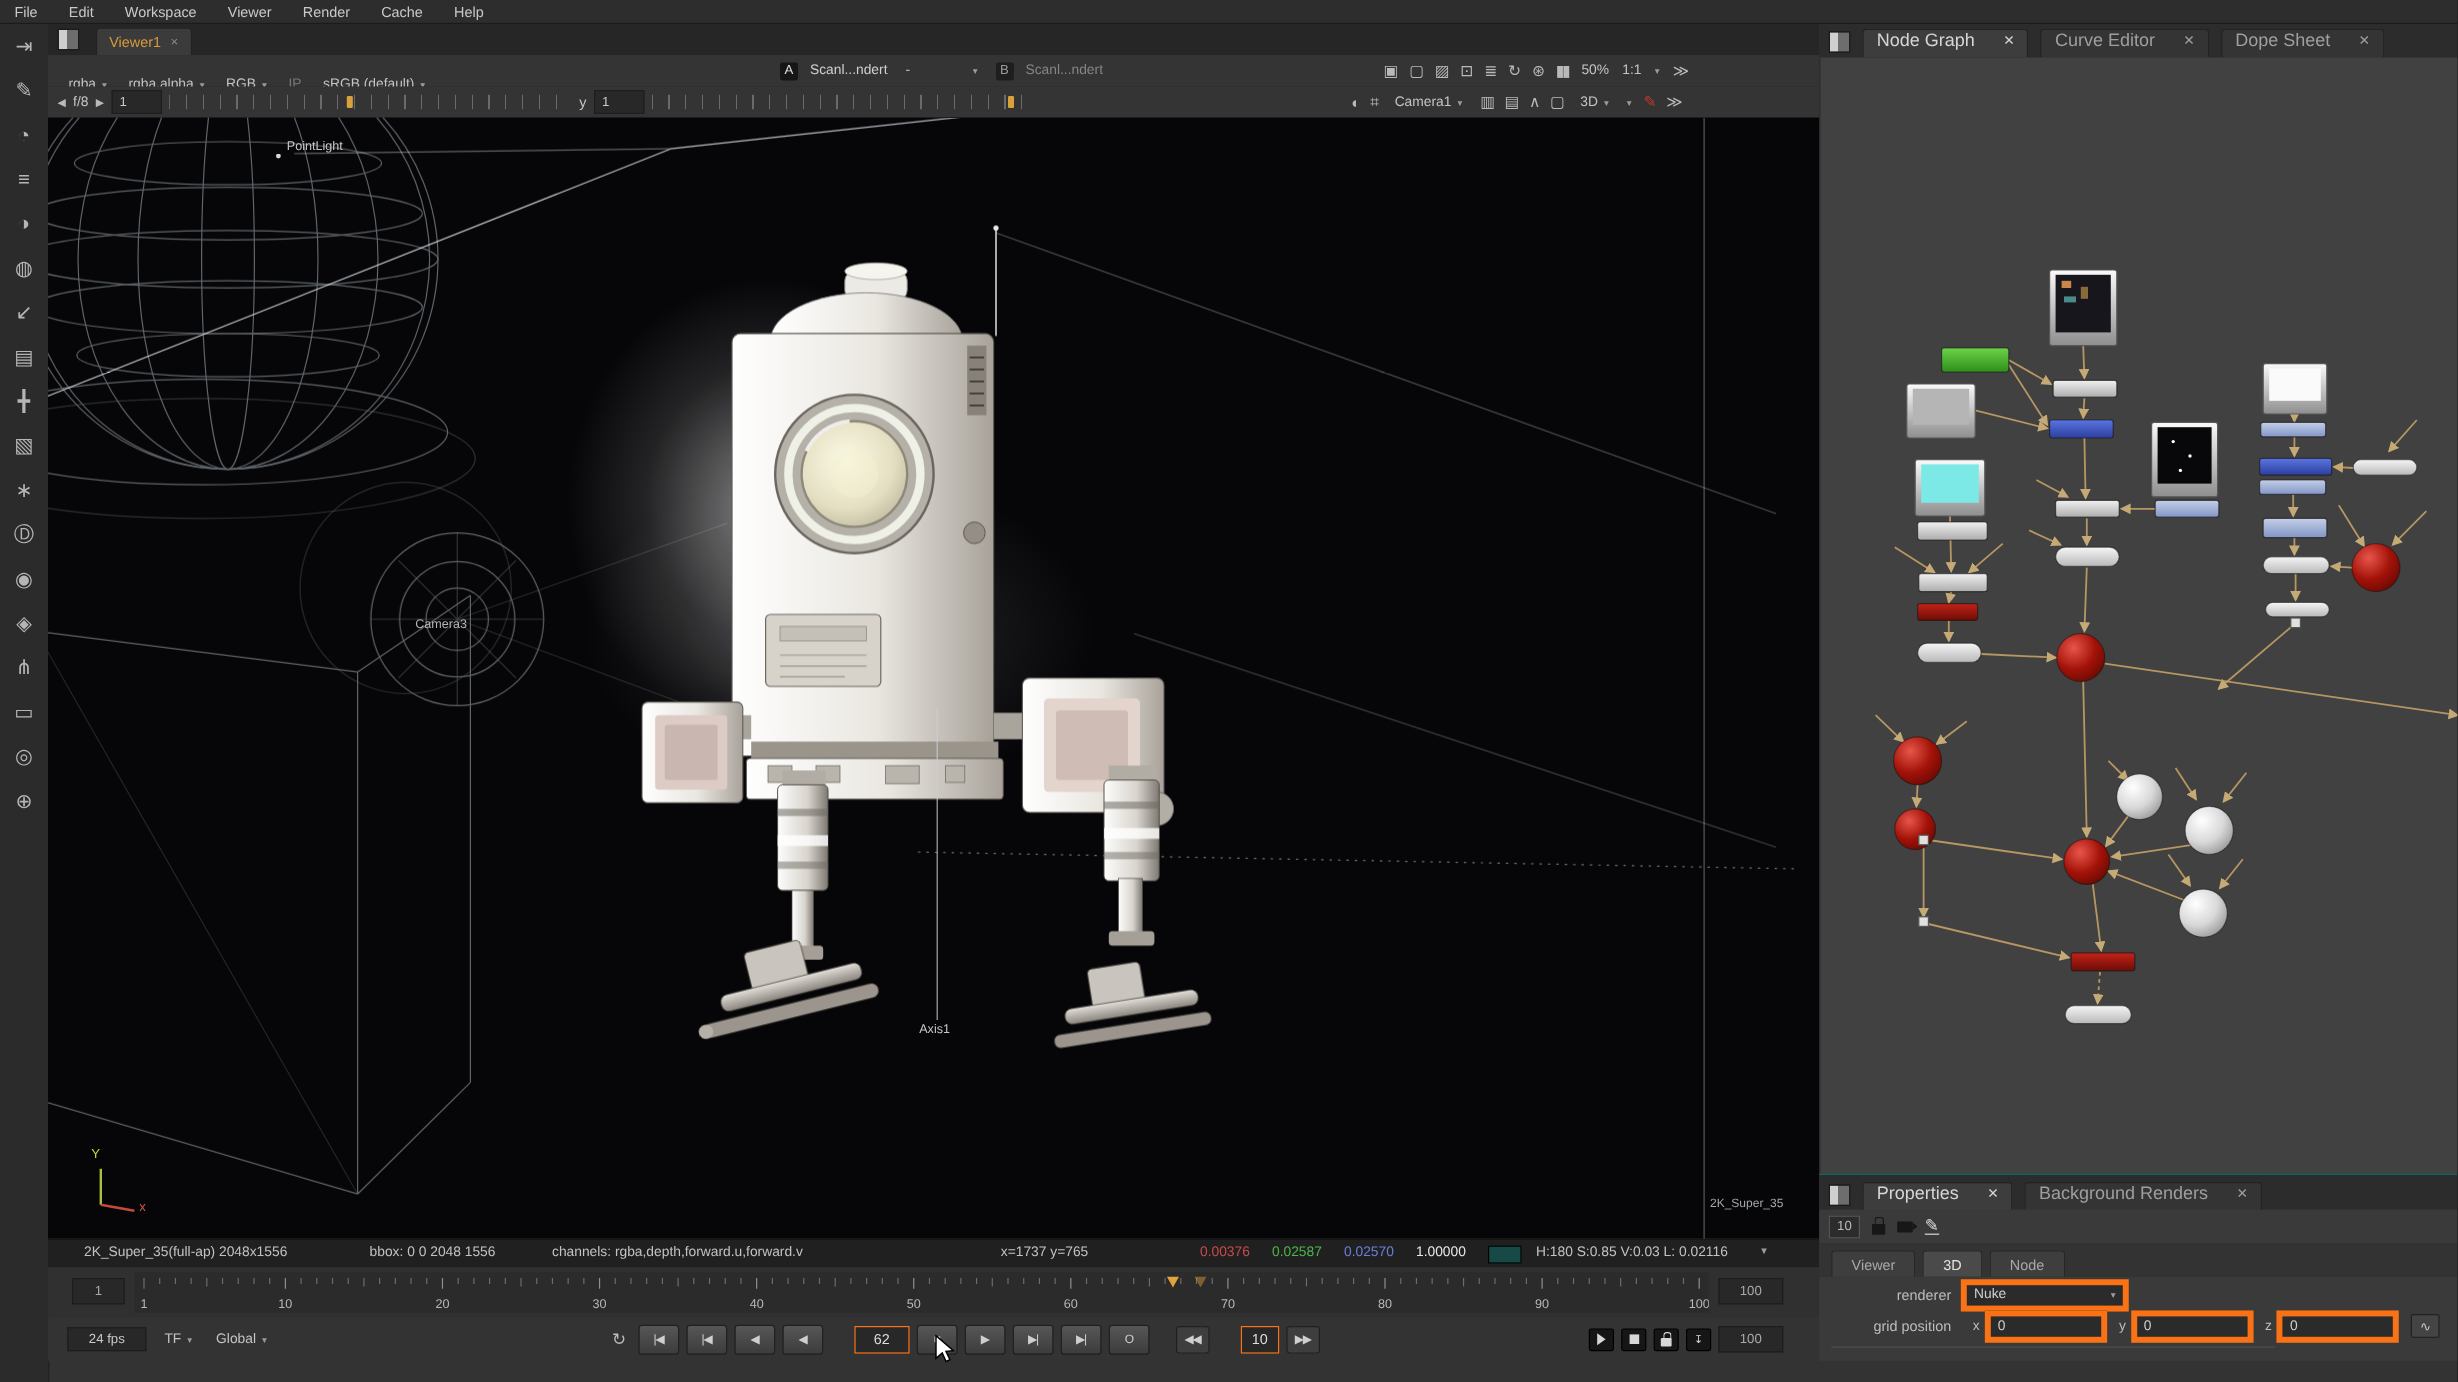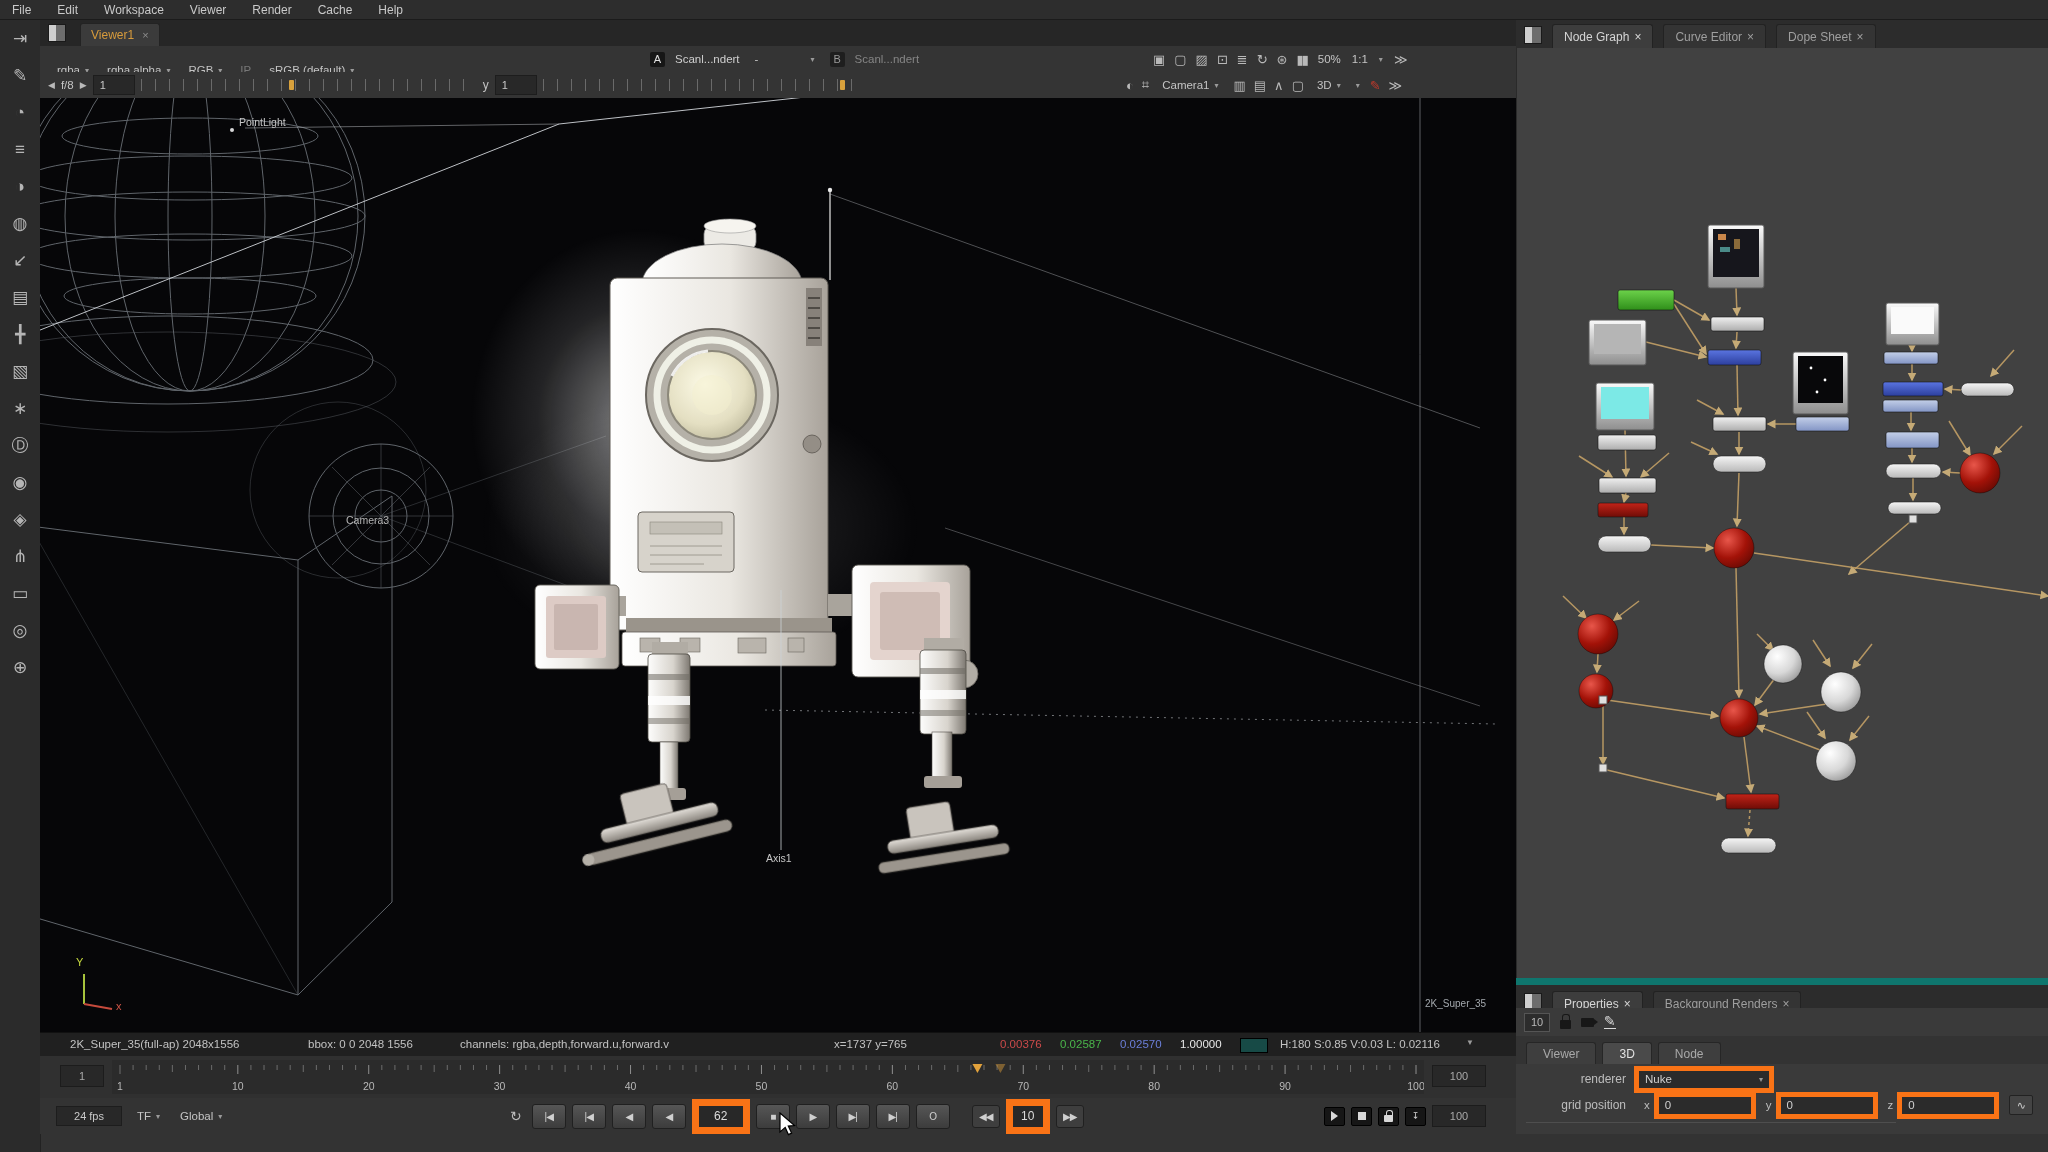--- a/index.html
+++ b/index.html
@@ -52,38 +52,38 @@
   #timeline{left:40px;top:1056px;width:1476px;height:42px;background:#303030;}
   .frame-box{position:absolute;top:9px;height:20px;background:#282828;border:1px solid #1c1c1c;
              color:#a9a9a9;font-size:11px;display:flex;align-items:center;justify-content:center;}
   #ruler-wrap{position:absolute;left:72px;top:4px;width:1312px;height:34px;}
   
   #transport{left:40px;top:1098px;width:1476px;height:36px;background:#333;}
   #transport .tb-group{height:36px;}
   .t-btn{width:32px;height:23px;background:linear-gradient(#565656,#3c3c3c);border:1px solid #202020;
          border-radius:3px;color:#cfcfcf;font-size:10px;display:flex;align-items:center;justify-content:center;letter-spacing:-1px;}
   .t-btn.small{width:26px;height:21px;background:#3e3e3e;}
-  .frame-display{width:44px;height:21px;background:#282828;border:7px solid #f97316;color:#dcdcdc;
-                 font-size:12px;display:flex;align-items:center;justify-content:center;}
+  .frame-display{width:44px;height:21px;background:#282828;border:1px solid #f97316;color:#dcdcdc;
+                 font-size:12px;display:flex;align-items:center;justify-content:center;margin-left:20px;}
   .blk-btn{width:19px;height:17px;background:#161616;border:1px solid #000;border-radius:2px;
            display:flex;align-items:center;justify-content:center;color:#d8d8d8;font-size:9px;}
   .play-glyph{width:0;height:0;border-left:7px solid #d8d8d8;border-top:5px solid transparent;border-bottom:5px solid transparent;}
   .stop-glyph{width:8px;height:8px;background:#d8d8d8;}
   .lock-glyph{position:relative;width:9px;height:7px;background:#d8d8d8;border-radius:1px;margin-top:4px;}
   .lock-glyph::before{content:'';position:absolute;top:-5px;left:1.5px;width:5px;height:5px;
                       border:1.5px solid #d8d8d8;border-bottom:none;border-radius:3px 3px 0 0;}
   
   #rp-tabbar{left:1516px;top:20px;width:532px;height:28px;background:#2c2c2c;display:flex;align-items:flex-end;}
-  .rp-tab{height:23px;display:flex;align-items:center;gap:5px;padding:0 11px;margin-left:10px;
+  .rp-tab{height:23px;display:flex;align-items:flex-start;gap:24px;padding:0 11px;margin-left:10px;
           background:#343434;border:1px solid #222;border-bottom:none;border-radius:3px 3px 0 0;
-          color:#9f9f9f;font-size:12px;}
+          color:#9f9f9f;font-size:15px;}
   .rp-tab.active{background:#3d3d3d;color:#d6d6d6;}
   #node-graph{left:1516px;top:48px;width:532px;height:930px;background:#414141;border-left:1px solid #2a2a2a;}
   
-  #props-tabbar{left:1516px;top:978px;width:532px;height:30px;background:#2c2c2c;display:flex;align-items:flex-end;border-top:7px solid #0f766e;}
+  #props-tabbar{left:1516px;top:978px;width:532px;height:30px;background:#2c2c2c;display:flex;align-items:flex-end;border-top:1px solid #0f766e;}
   #props-iconrow{left:1516px;top:1008px;width:532px;height:28px;background:#3a3a3a;display:flex;align-items:center;gap:10px;padding-left:8px;box-sizing:border-box;}
   .count-box{width:24px;height:17px;background:#2c2c2c;border:1px solid #555;color:#b9b9b9;font-size:11px;
              display:flex;align-items:center;justify-content:center;}
   .dk-lock{position:relative;width:11px;height:9px;background:#171717;border-radius:1px;margin-top:5px;}
   .dk-lock::before{content:'';position:absolute;top:-6px;left:2px;width:6px;height:6px;border:1.8px solid #171717;border-bottom:none;border-radius:3px 3px 0 0;}
   .dk-cam{width:13px;height:9px;background:#171717;border-radius:1px;position:relative;}
   .dk-cam::after{content:'';position:absolute;right:-4px;top:1.5px;border-left:4px solid #171717;
                  border-top:3px solid transparent;border-bottom:3px solid transparent;}
   .pencil{color:#d9d9d9;font-size:14px;border-bottom:1.5px solid #d9d9d9;line-height:13px;}
   #props-subtabs{left:1516px;top:1036px;width:532px;height:28px;background:#333;display:flex;align-items:flex-end;padding-left:10px;box-sizing:border-box;}

